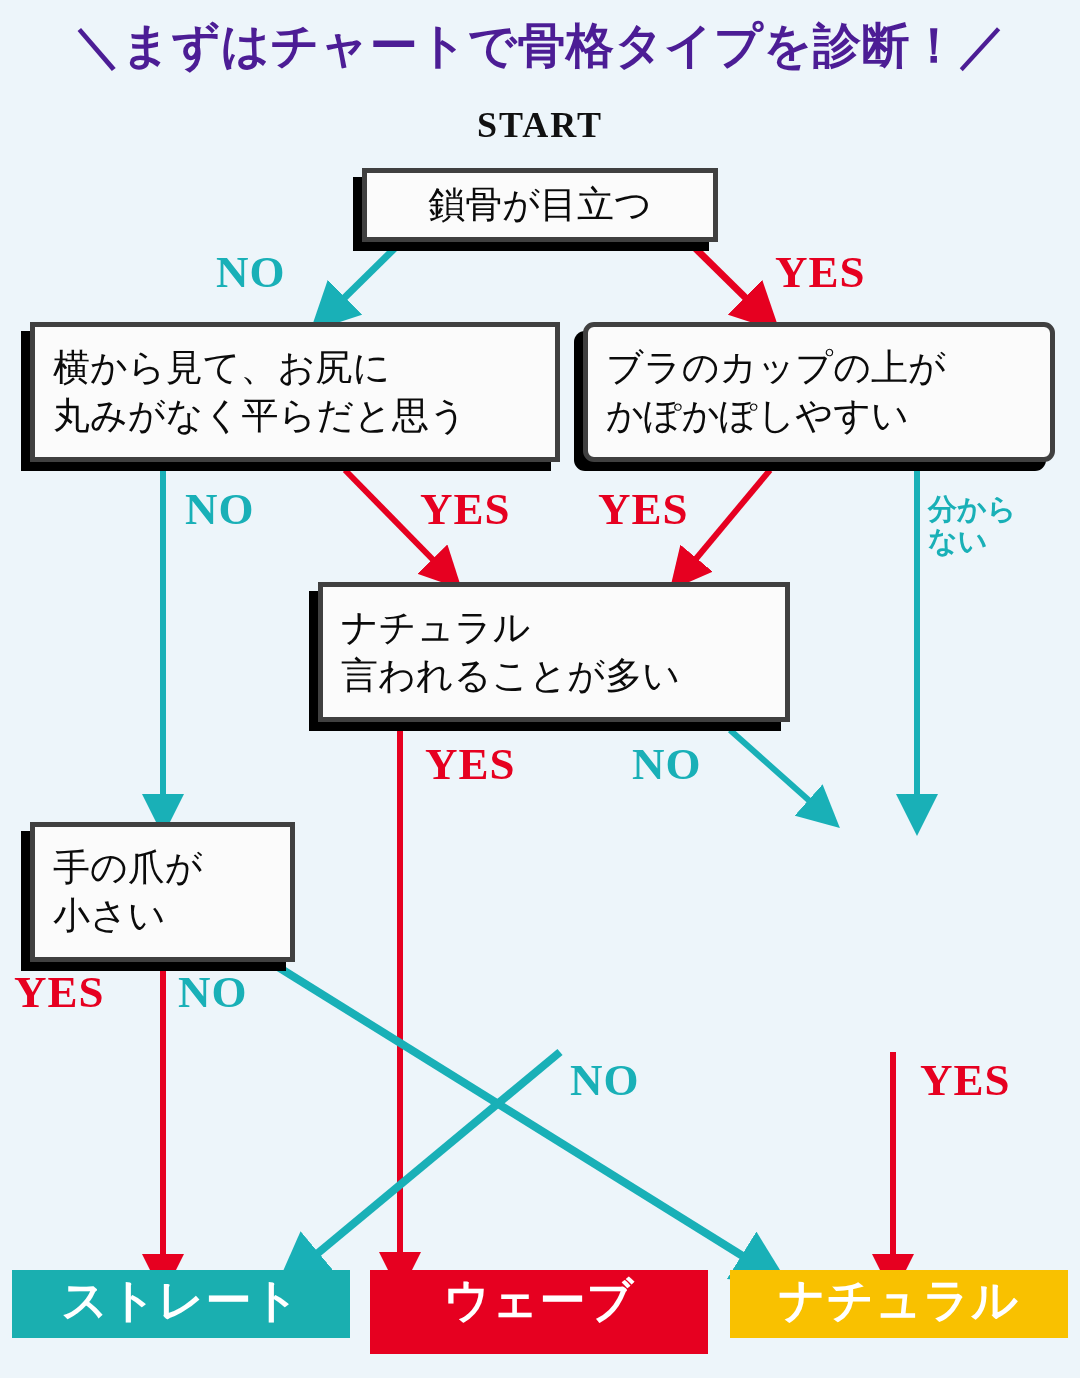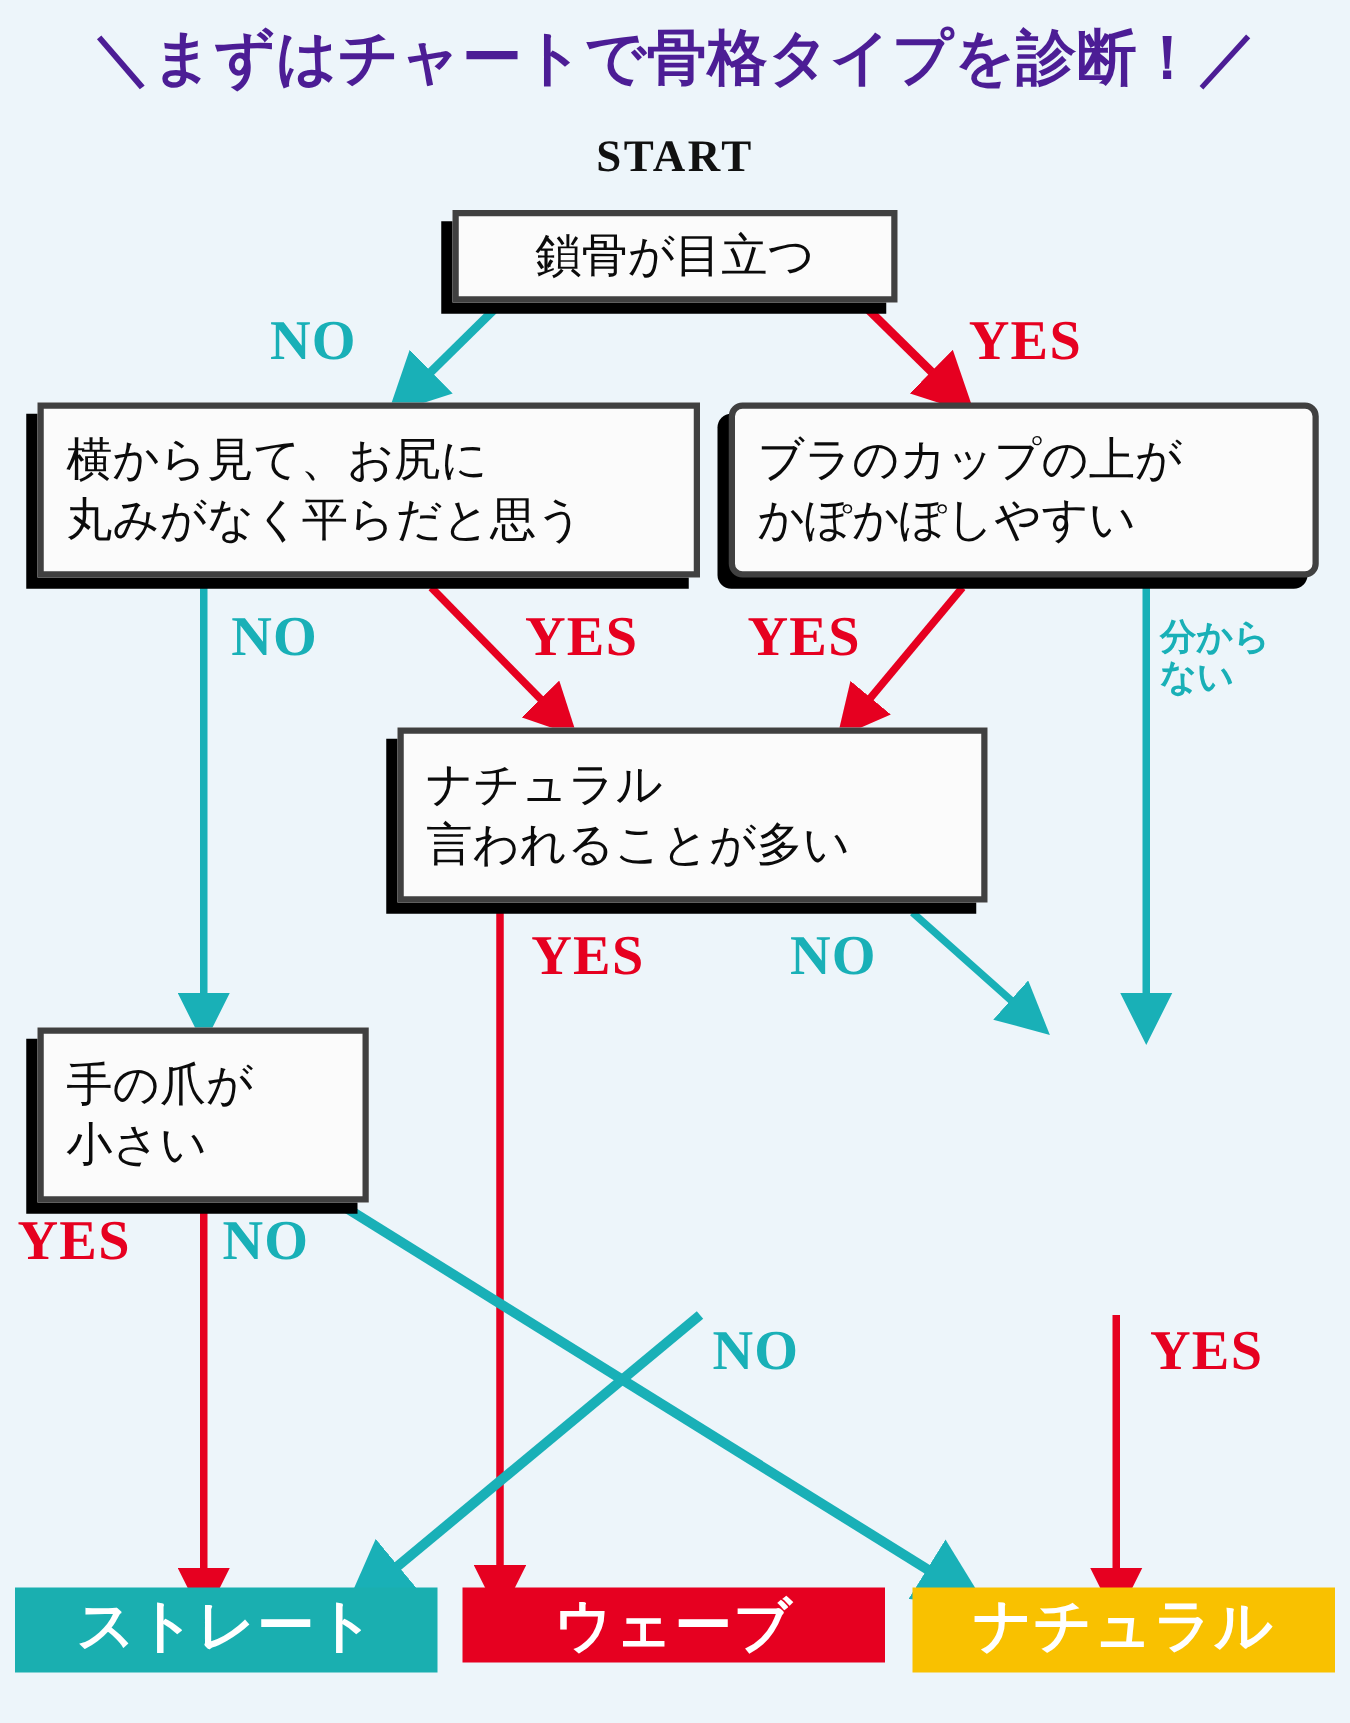--- a/index.html
+++ b/index.html
@@ -178,21 +178,21 @@
   <div class="qbox" style="left:30px; top:822px; width:265px; height:140px;">
     <span class="qtext">手の爪が
 小さい</span>
   </div>
 
 
   <div class="rbox" style="left:12px; top:1270px; width:338px; height:68px; background:#1aafb0;">
     <span class="rtext">ストレート</span>
   </div>
 
-  <div class="rbox" style="left:370px; top:1270px; width:338px; height:60px; background:#e60020;">
+  <div class="rbox" style="left:370px; top:1270px; width:338px; height:84px; background:#e60020;">
     <span class="rtext">ウェーブ</span>
   </div>
 
   <div class="rbox" style="left:730px; top:1270px; width:338px; height:68px; background:#f9c100;">
     <span class="rtext">ナチュラル</span>
   </div>
 
   <div class="elabel en no" style="left:216px; top:250px;">NO</div>
   <div class="elabel en yes" style="left:775px; top:250px;">YES</div>
 

